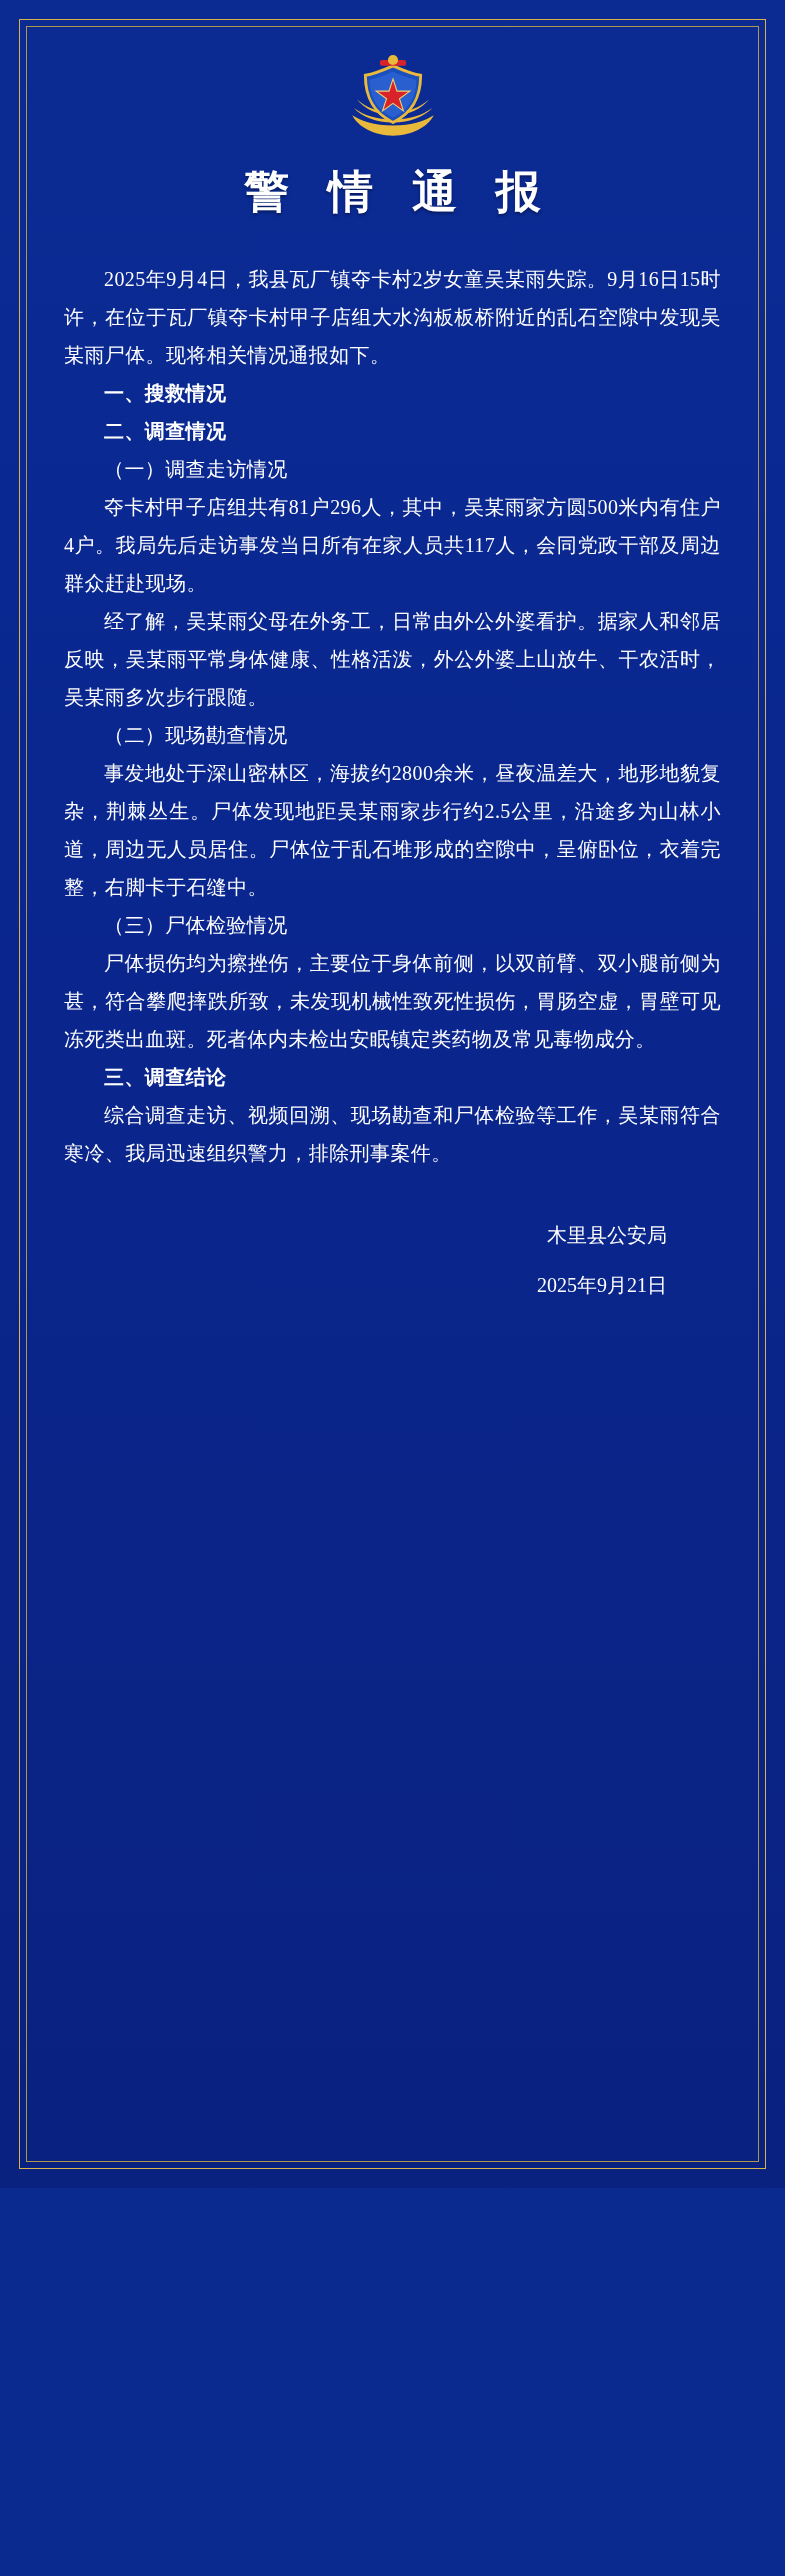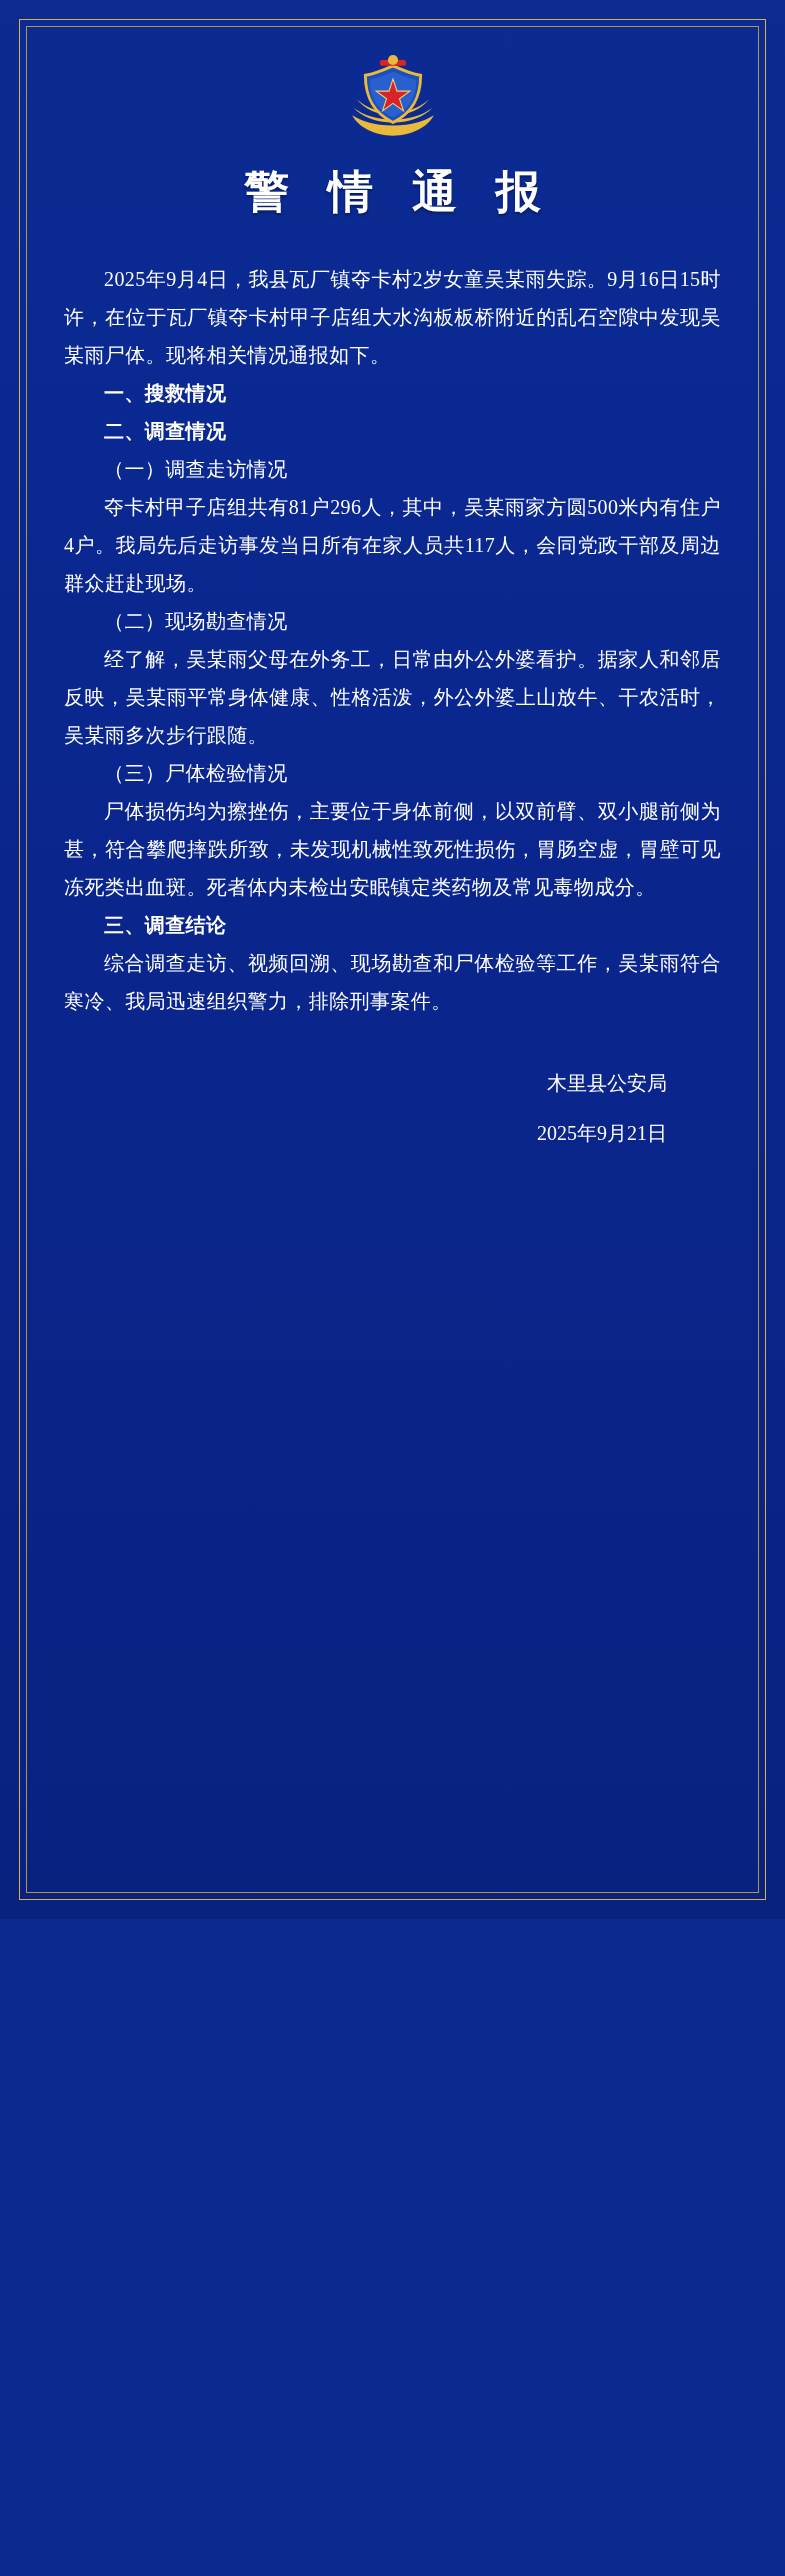--- a/index.html
+++ b/index.html
@@ -10,21 +10,21 @@
   body {
     width: 785px;
     height: 2576px;
     font-family: "Liberation Serif", "DejaVu Serif", serif;
     color: #ffffff;
     overflow: hidden;
   }
   .page {
     position: relative;
     width: 785px;
-    height: 1919px;
+    height: 2188px;
     background: linear-gradient(180deg, #0b2b93 0%, #0a2790 35%, #0a2488 70%, #092280 100%);
     box-sizing: border-box;
   }
   
   .frame-outer {
     position: absolute;
     left: 19px;
     top: 19px;
     right: 19px;
     bottom: 19px;
@@ -126,22 +126,23 @@
     </div>
 
     <div class="title">警 情 通 报</div>
 
     <div class="body-text">
       <p class="para">2025年9月4日，我县瓦厂镇夺卡村2岁女童吴某雨失踪。9月16日15时许，在位于瓦厂镇夺卡村甲子店组大水沟板板桥附近的乱石空隙中发现吴某雨尸体。现将相关情况通报如下。</p>
       <p class="section">一、搜救情况</p>
       <p class="section">二、调查情况</p>
       <p class="para">（一）调查走访情况</p>
       <p class="para">夺卡村甲子店组共有81户296人，其中，吴某雨家方圆500米内有住户4户。我局先后走访事发当日所有在家人员共117人，会同党政干部及周边群众赶赴现场。</p>
+      <p class="para">经了解，吴某雨父母在外务工，日常由外公外婆看护。据家人和邻居反映，吴某雨平常身体健康、性格活泼，外公外婆上山放牛、干农活时，吴某雨多次步行跟随。</p>
       <p class="para">（二）现场勘查情况</p>
-      <p class="para">经了解，吴某雨父母在外务工，日常由外公外婆看护。据家人和邻居反映，吴某雨平常身体健康、性格活泼，外公外婆上山放牛、干农活时，吴某雨多次步行跟随。</p>
+      <p class="para">事发地处于深山密林区，海拔约2800余米，昼夜温差大，地形地貌复杂，荆棘丛生。尸体发现地距吴某雨家步行约2.5公里，沿途多为山林小道，周边无人员居住。尸体位于乱石堆形成的空隙中，呈俯卧位，衣着完整，右脚卡于石缝中。</p>
       <p class="para">（三）尸体检验情况</p>
       <p class="para">尸体损伤均为擦挫伤，主要位于身体前侧，以双前臂、双小腿前侧为甚，符合攀爬摔跌所致，未发现机械性致死性损伤，胃肠空虚，胃壁可见冻死类出血斑。死者体内未检出安眠镇定类药物及常见毒物成分。</p>
       <p class="section">三、调查结论</p>
       <p class="para">综合调查走访、视频回溯、现场勘查和尸体检验等工作，吴某雨符合寒冷、我局迅速组织警力，排除刑事案件。</p>
     </div>
 
     <div class="sign">
       <div>木里县公安局</div>
       <div>2025年9月21日</div>
     </div>

